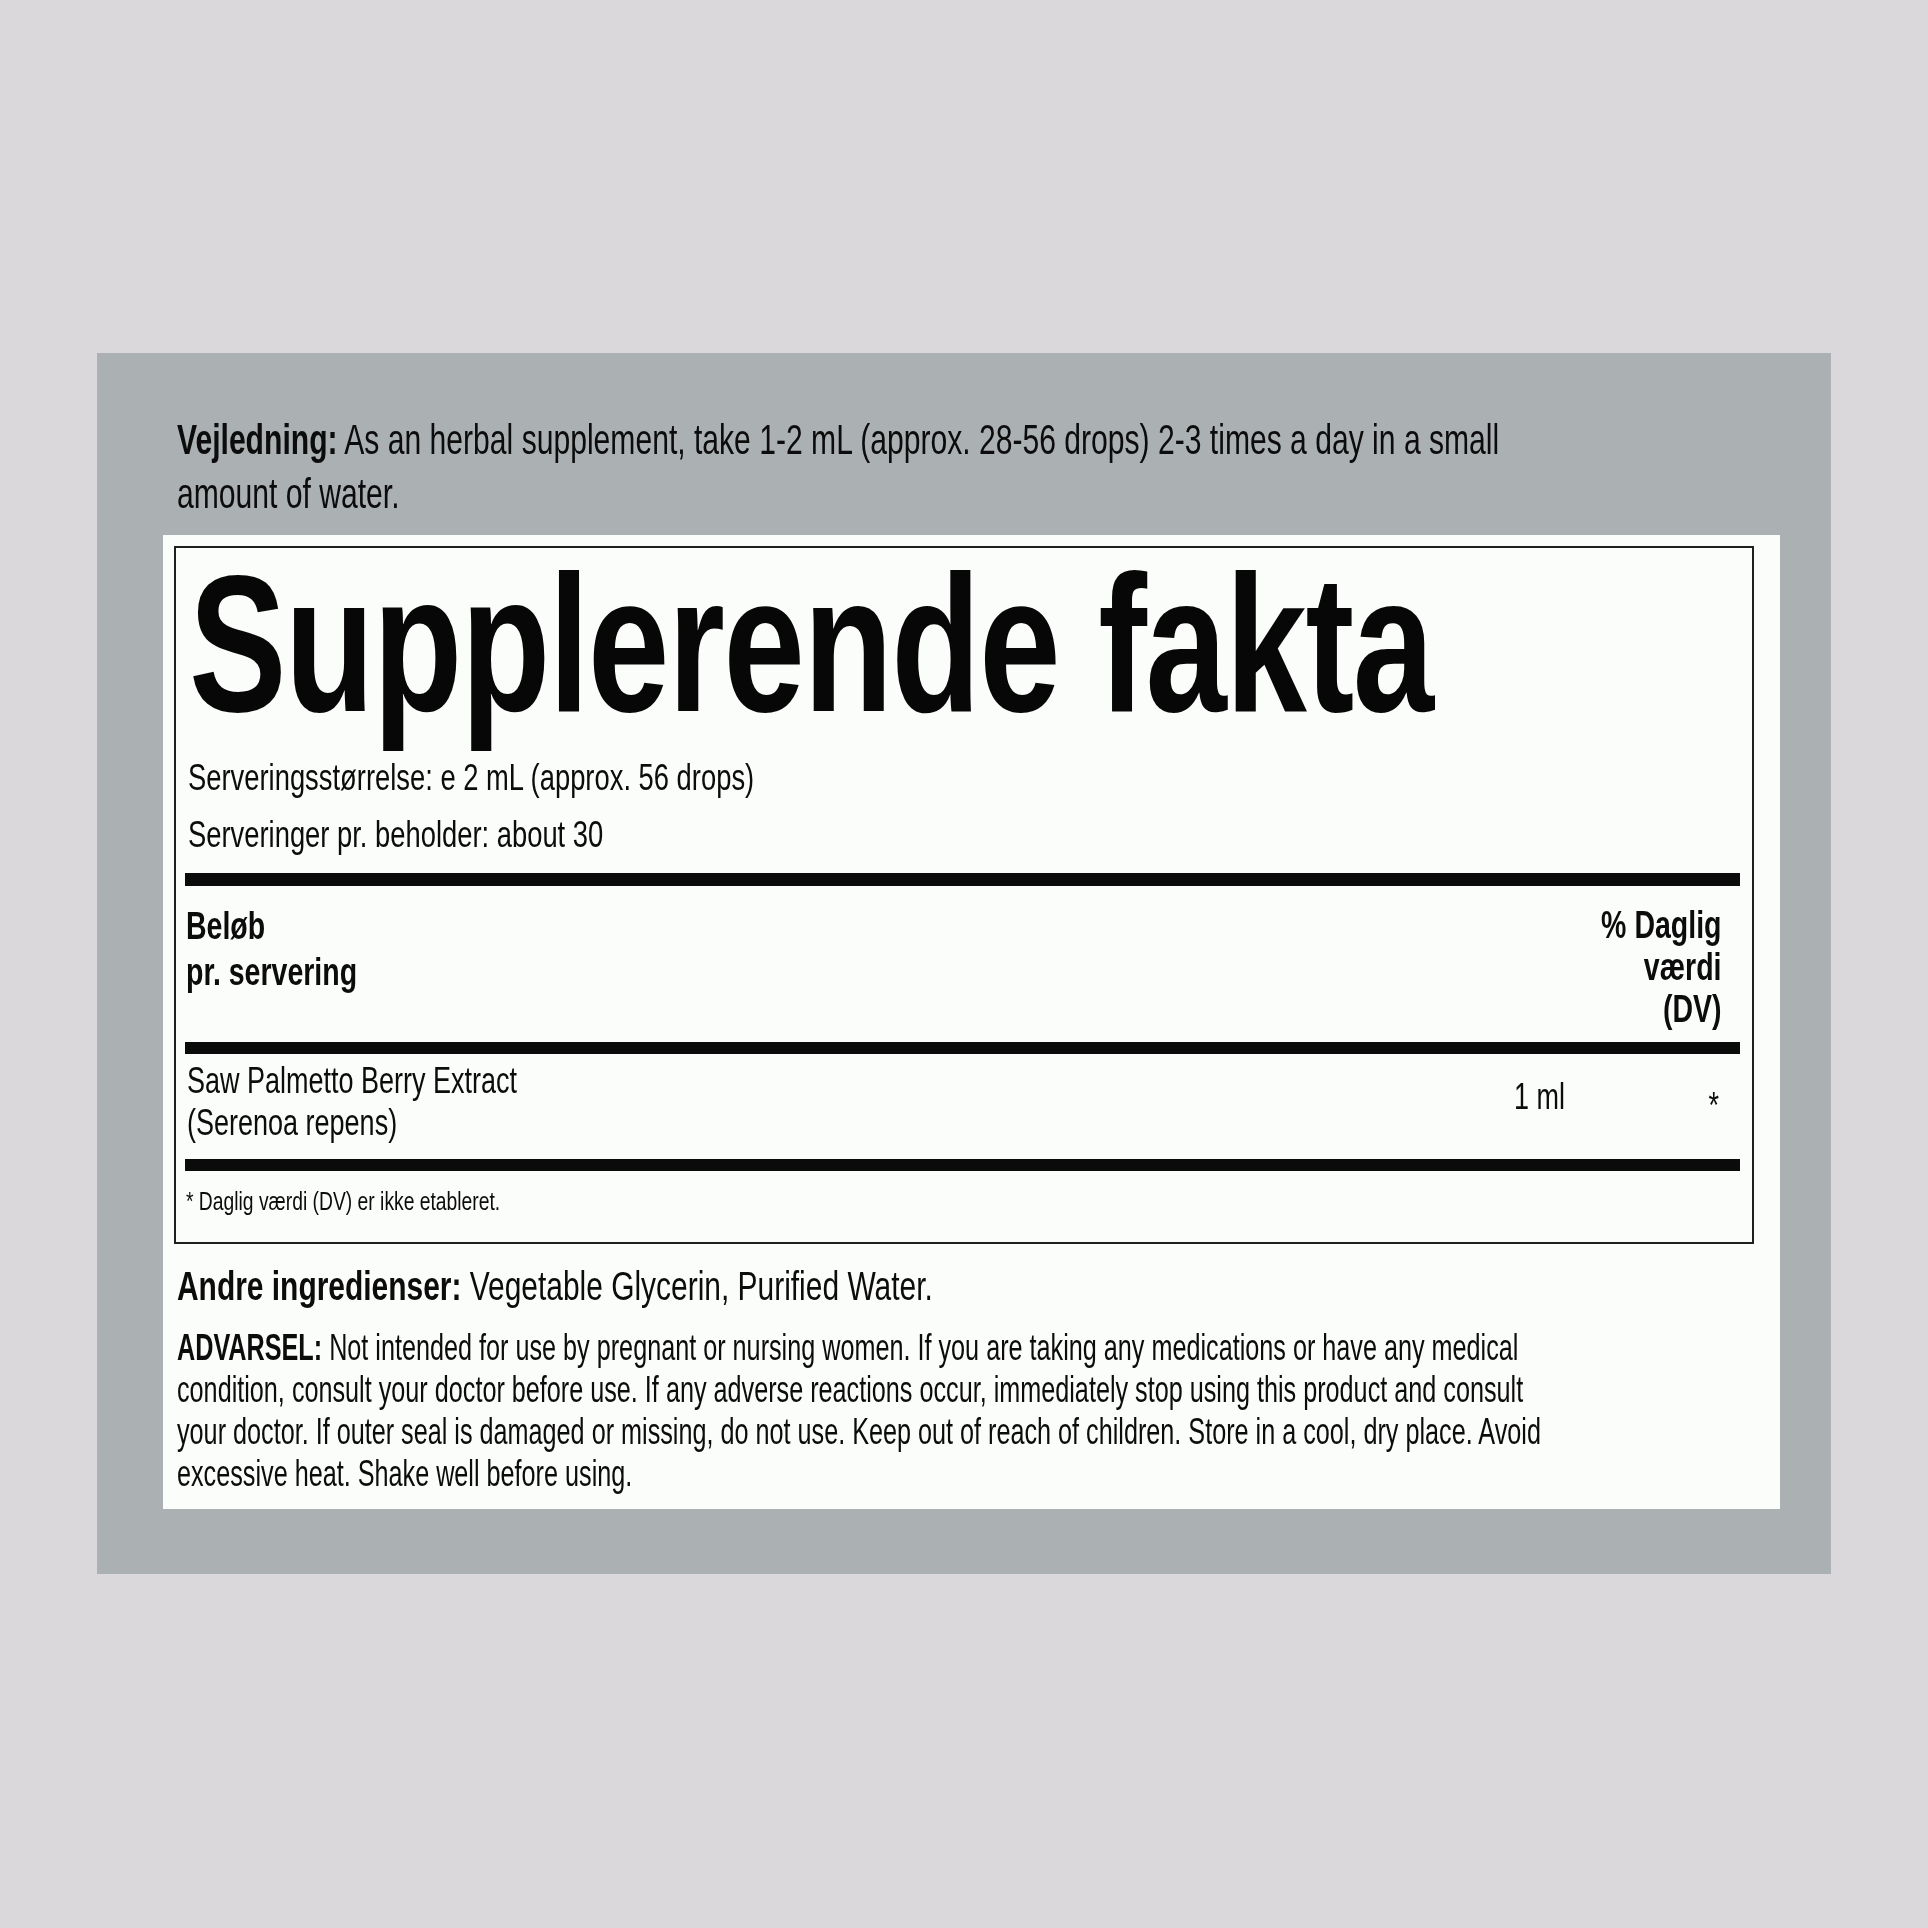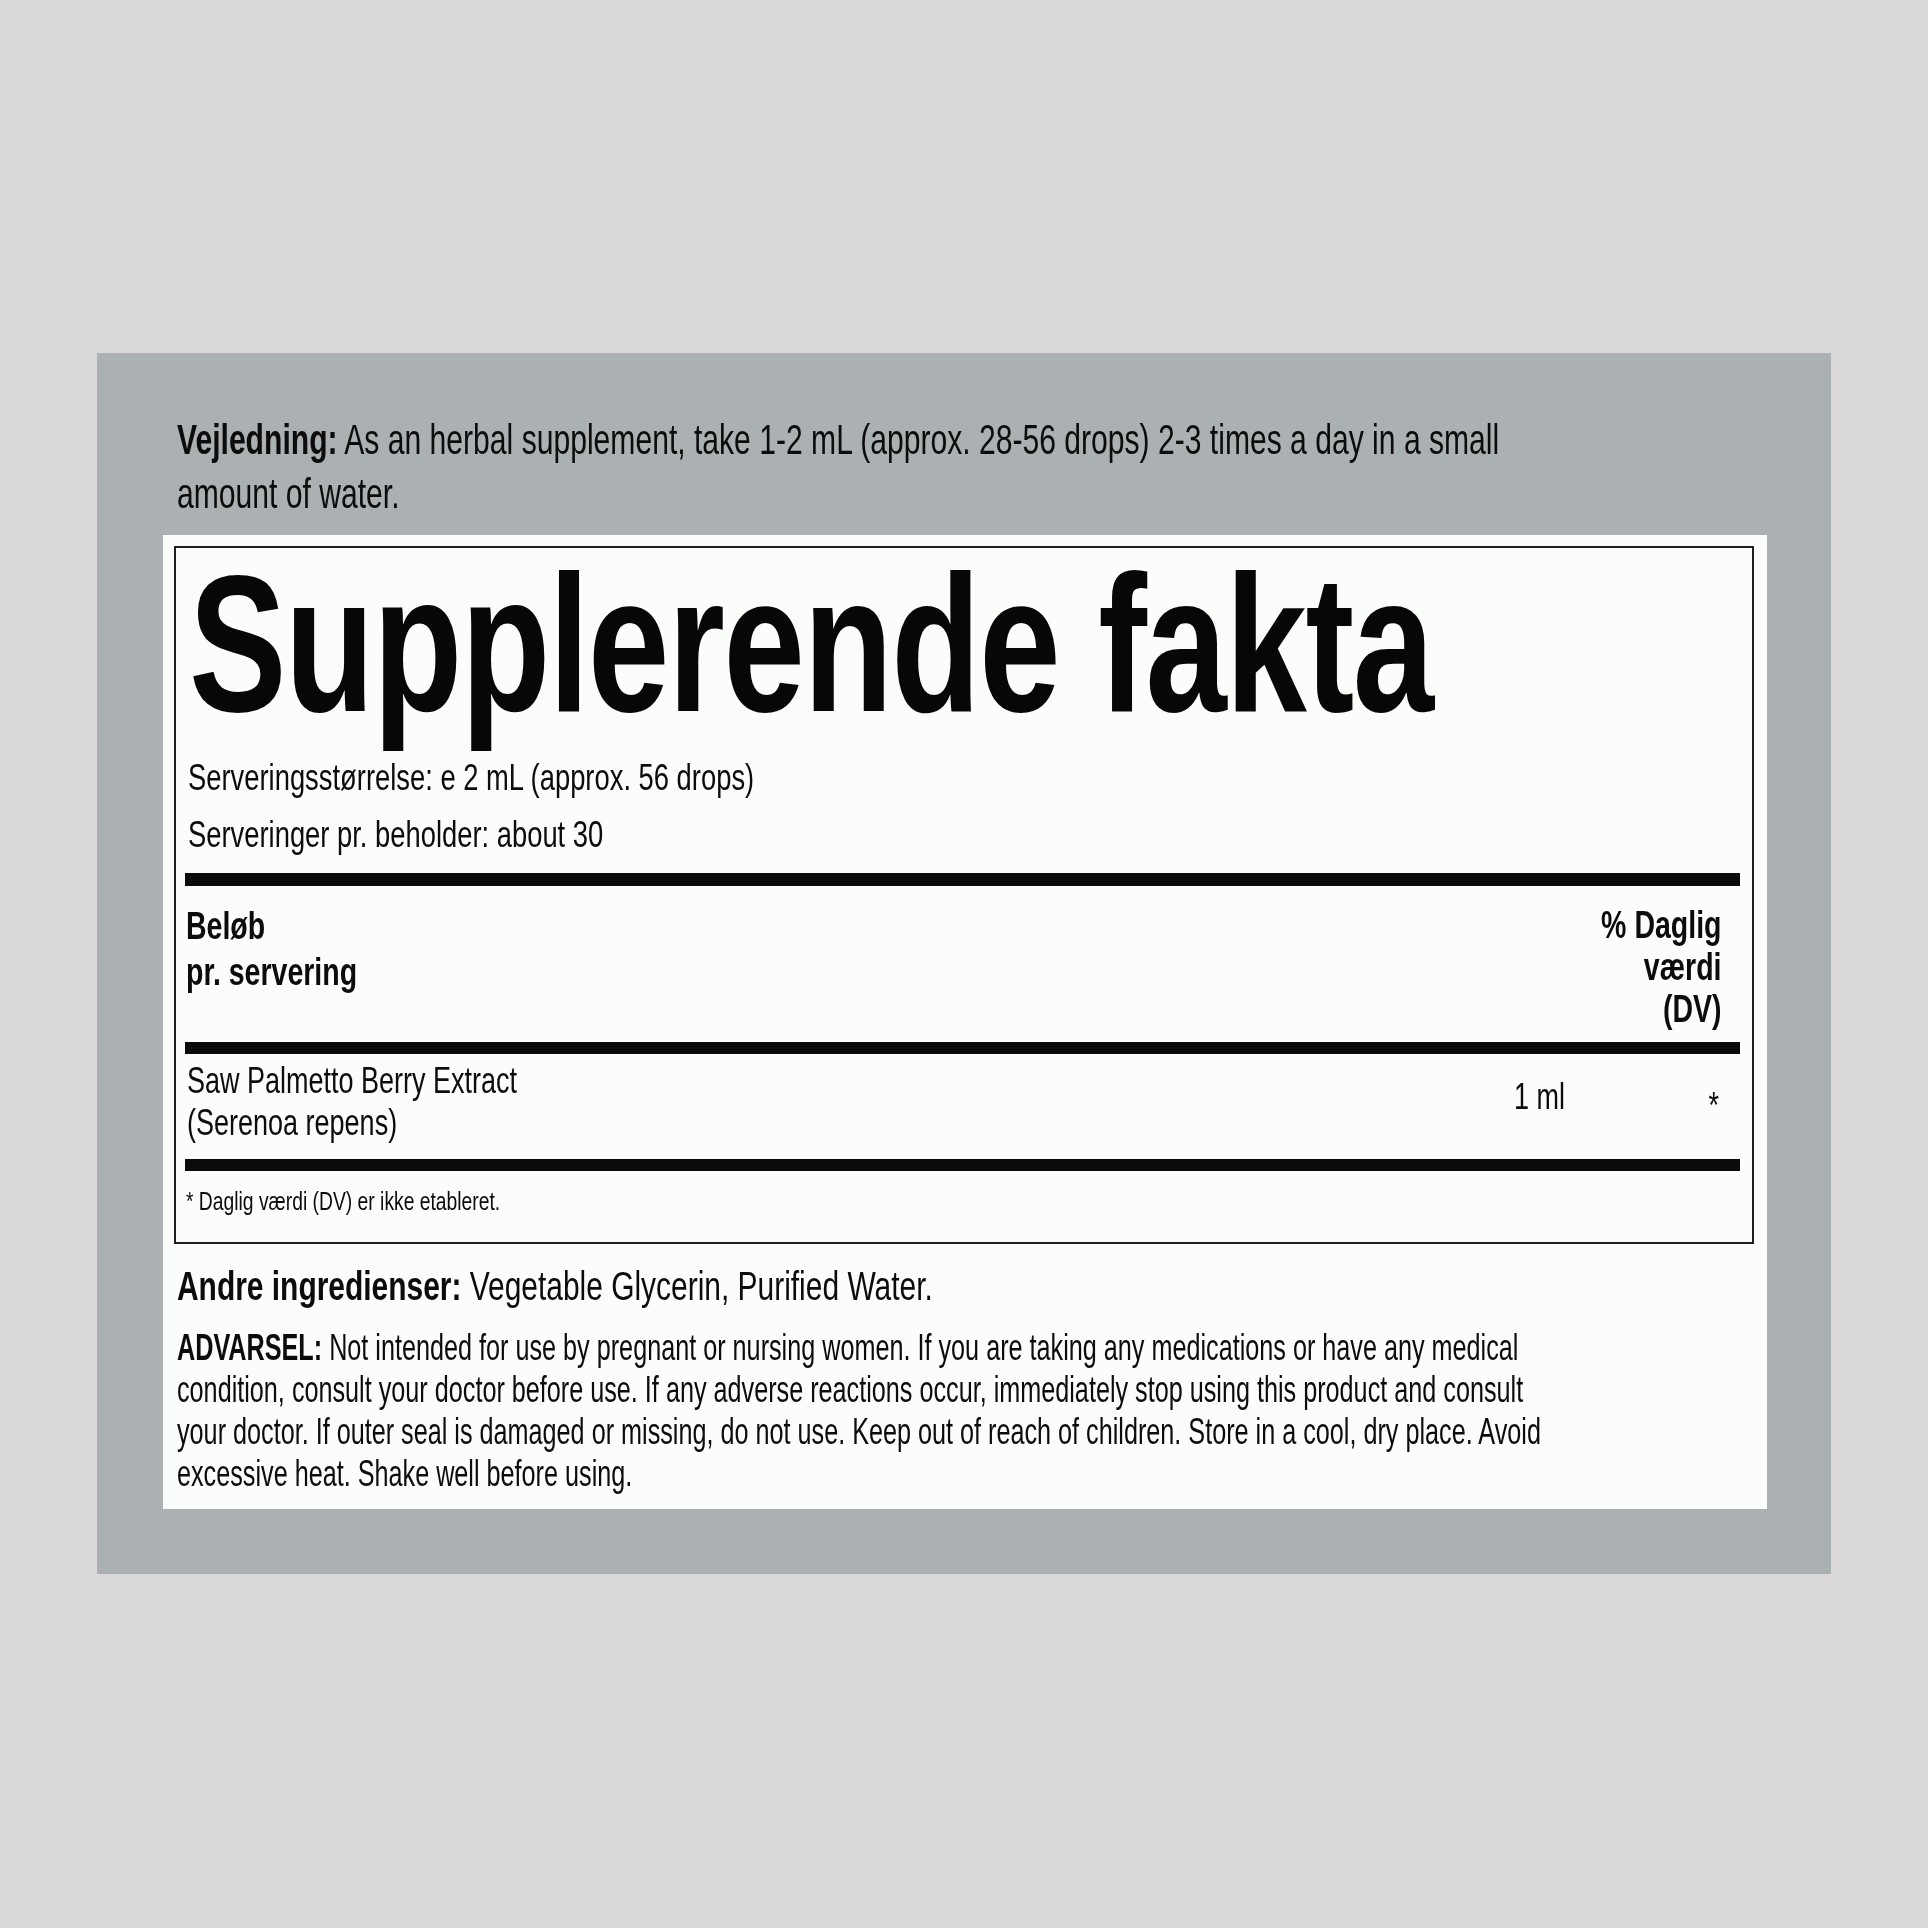--- a/index.html
+++ b/index.html
@@ -19,20 +19,21 @@
     position:absolute;left:80px;top:59px;
     font-size:43px;line-height:54px;
     transform:scaleX(0.70);transform-origin:left top;
     white-space:nowrap;
   }
   .dline{display:block;}
   .bold{font-weight:700;}
   .white-panel{
     position:absolute;left:66px;top:182px;width:1604px;height:974px;
     background:#fbfdfa;
+    padding-left:13px;
   }
   .facts-box{
     position:absolute;left:11.3px;top:11.3px;width:1580px;height:698px;
     box-sizing:border-box;border:2.8px solid #1f1f1f;
     background:#fbfdfa;
   }
   .facts-title{
     position:absolute;left:13px;top:-1.9px;
     font-size:195px;line-height:195px;font-weight:700;letter-spacing:-1.9px;
     transform:scaleX(0.75);transform-origin:left top;

